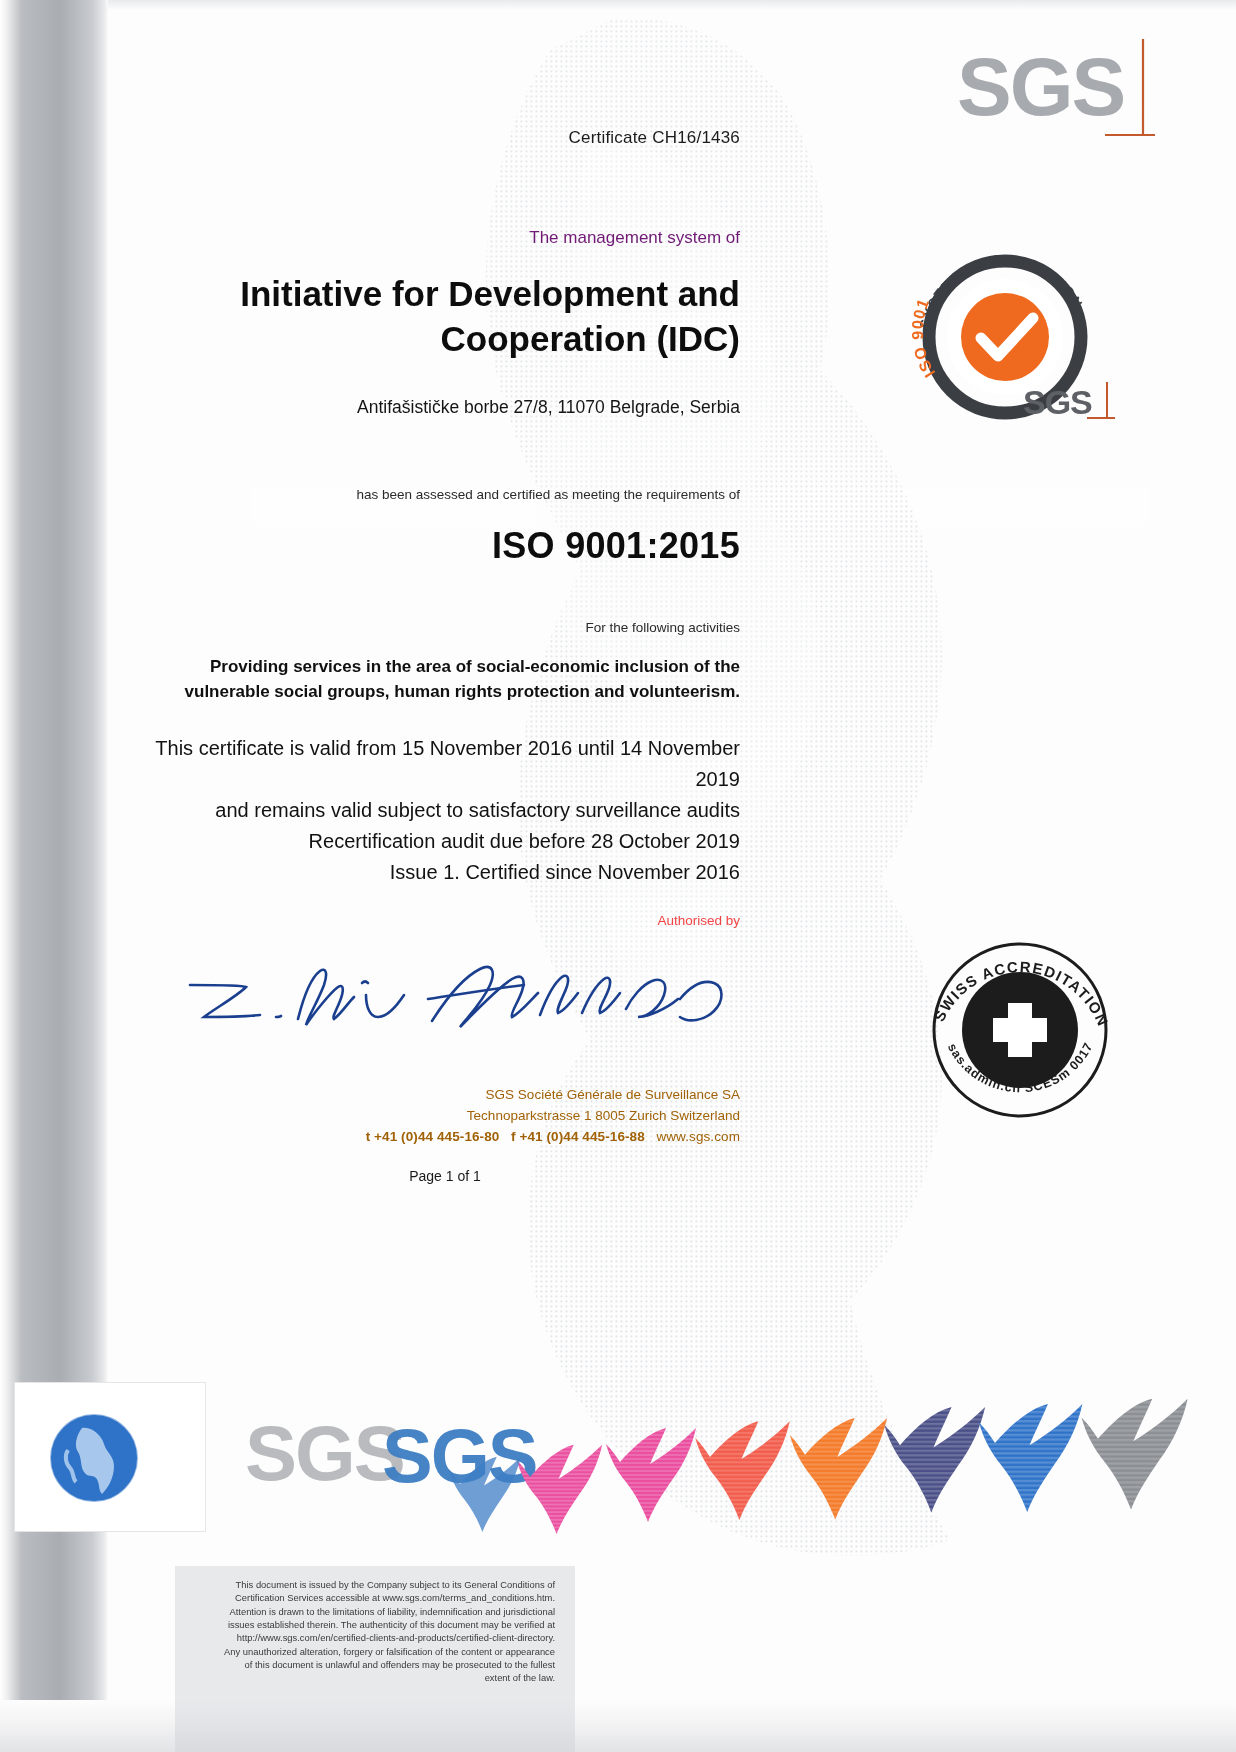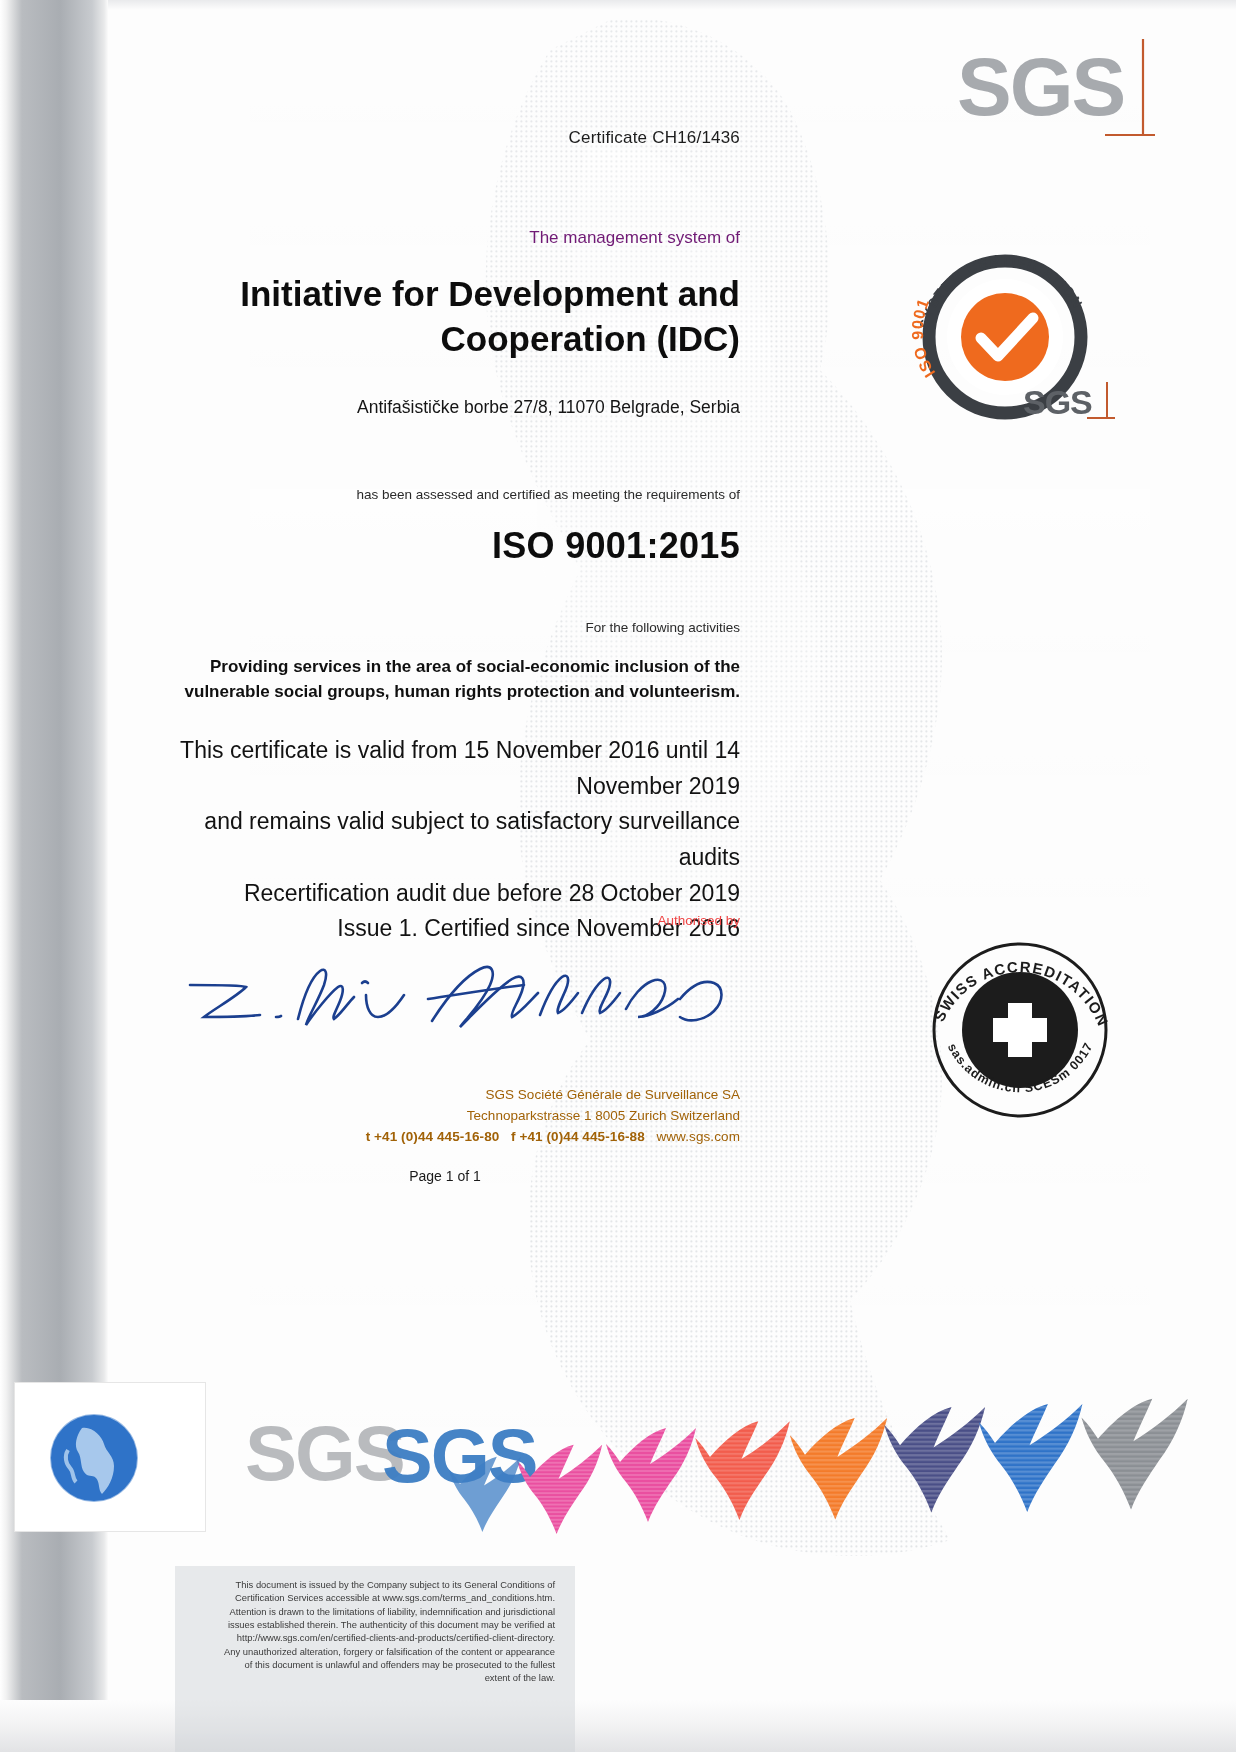--- a/index.html
+++ b/index.html
@@ -149,21 +149,21 @@
     line-height: 1.45;
     color: #101010;
   }
 
   .validity {
     position: absolute;
     top: 733px;
     left: 0;
     width: 590px;
     text-align: right;
-    font-size: 23px;
+    font-size: 20px;
     line-height: 1.55;
     color: #121212;
   }
 
   .lbl-authorised {
     position: absolute;
     top: 913px;
     left: 0;
     width: 590px;
     text-align: right;

